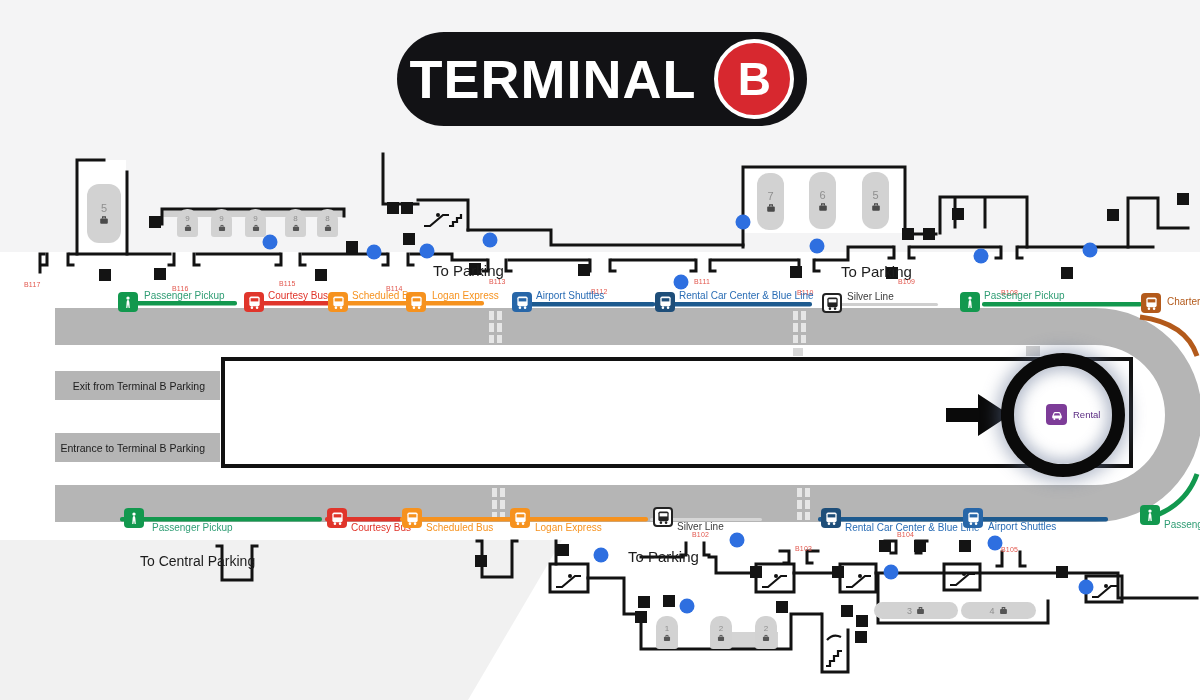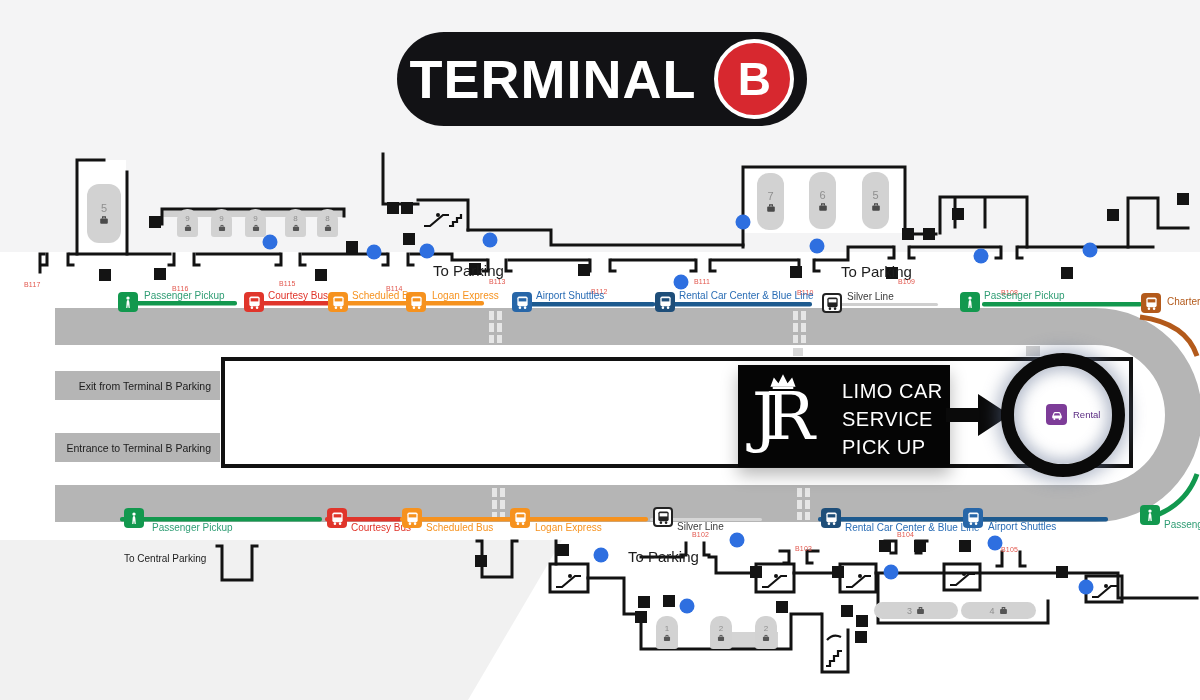--- a/index.html
+++ b/index.html
@@ -8,21 +8,21 @@
   .abs{position:absolute;}
   svg{display:block;}
   
   .title-pill{left:397px;top:32px;width:410px;height:94px;background:#121215;border-radius:47px;
     display:flex;align-items:center;justify-content:center;gap:18px;z-index:6;}
   .title-text{color:#fff;font-size:54px;font-weight:800;letter-spacing:1px;}
   .title-badge{width:72px;height:72px;border-radius:50%;background:#d7282f;border:4px solid #fff;
     color:#fff;font-size:46px;font-weight:800;display:flex;align-items:center;justify-content:center;}
   
   .bar{background:#b5b5b5;color:#1c1c1c;font-size:10.5px;display:flex;align-items:center;
-    justify-content:flex-end;padding-right:9px;box-sizing:border-box;z-index:2;}
+    justify-content:flex-end;padding-right:15px;box-sizing:border-box;z-index:2;}
   .sign{color:#1c1c1c;font-size:15px;z-index:3;white-space:nowrap;}
   
   .bid{color:#e2574d;font-size:7px;letter-spacing:.2px;z-index:3;white-space:nowrap;}
   
   .stop-label{font-size:10px;white-space:nowrap;z-index:3;}
   .bicon{width:20px;height:20px;border-radius:4px;display:flex;align-items:center;justify-content:center;z-index:3;}
   .bicon svg{width:15px;height:15px;}
   .picon{width:20px;height:20px;border-radius:4px;background:#12984e;display:flex;align-items:center;justify-content:center;z-index:3;}
   .picon svg{width:12px;height:15px;}
   
@@ -232,21 +232,21 @@
   <div class="abs bar" style="left:55px;top:371px;width:165px;height:29px;">
       <span>Exit from Terminal B Parking</span>
     </div>
   <div class="abs bar" style="left:55px;top:433px;width:165px;height:29px;">
       <span>Entrance to Terminal B Parking</span>
     </div>
 
   <span class="abs sign" style="left:433px;top:262px;">To Parking</span>
   <span class="abs sign" style="left:841px;top:263px;">To Parking</span>
   <span class="abs sign" style="left:628px;top:548px;">To Parking</span>
-  <span class="abs sign" style="left:124px;top:553px;font-size:10px;">To Central Parking</span>
+  <span class="abs sign" style="left:140px;top:553px;font-size:14px;">To Central Parking</span>
 
   <span class="abs bid" style="left:24px;top:281px;">B117</span>
   <span class="abs bid" style="left:172px;top:285px;">B116</span>
   <span class="abs bid" style="left:279px;top:280px;">B115</span>
   <span class="abs bid" style="left:386px;top:285px;">B114</span>
   <span class="abs bid" style="left:489px;top:278px;">B113</span>
   <span class="abs bid" style="left:591px;top:288px;">B112</span>
   <span class="abs bid" style="left:694px;top:278px;">B111</span>
   <span class="abs bid" style="left:797px;top:289px;">B110</span>
   <span class="abs bid" style="left:898px;top:278px;">B109</span>
@@ -515,32 +515,20 @@
         <rect x="1.2" y="3.4" width="7.6" height="5.4" rx="1" fill="#555"></rect>
         <path d="M3.6 3.4 V1.8 H6.4 V3.4" stroke="#555" stroke-width="1.2" fill="none"></path>
       </svg>
     </div>
 
   <div class="abs title-pill">
     <span class="title-text">TERMINAL</span>
     <span class="title-badge">B</span>
   </div>
 
-  <div class="abs jr-box">
-    <svg class="jr-crown" width="30" height="16" viewBox="0 0 24 14">
-      <polygon points="1,12 4,4 8,9 12,1 16,9 20,4 23,12" fill="#fff"></polygon>
-      <rect x="3" y="12" width="18" height="2" fill="#fff"></rect>
-    </svg>
-    <span class="jr-logo">JR</span>
-    <div class="jr-lines">
-      <div>LIMO CAR</div>
-      <div>SERVICE</div>
-      <div>PICK UP</div>
-    </div>
-  </div>
   <svg class="abs arrow" width="66" height="50" viewBox="0 0 66 50">
     <polygon points="0,18 32,18 32,4 64,25 32,46 32,32 0,32" fill="#0a0a0a"></polygon>
   </svg>
   <div class="abs ring"></div>
   <span class="abs limos-chip">
     <svg viewBox="0 0 14 14">
         <path d="M3 8 L4 5.4 C4.2 4.9 4.6 4.6 5.1 4.6 H8.9 C9.4 4.6 9.8 4.9 10 5.4 L11 8" stroke="#fff" stroke-width="1.2" fill="none"></path>
         <rect x="2.2" y="7.6" width="9.6" height="2.8" rx="1" fill="#fff"></rect>
         <circle cx="4.4" cy="10.9" r="1" fill="#fff"></circle>
         <circle cx="9.6" cy="10.9" r="1" fill="#fff"></circle>

